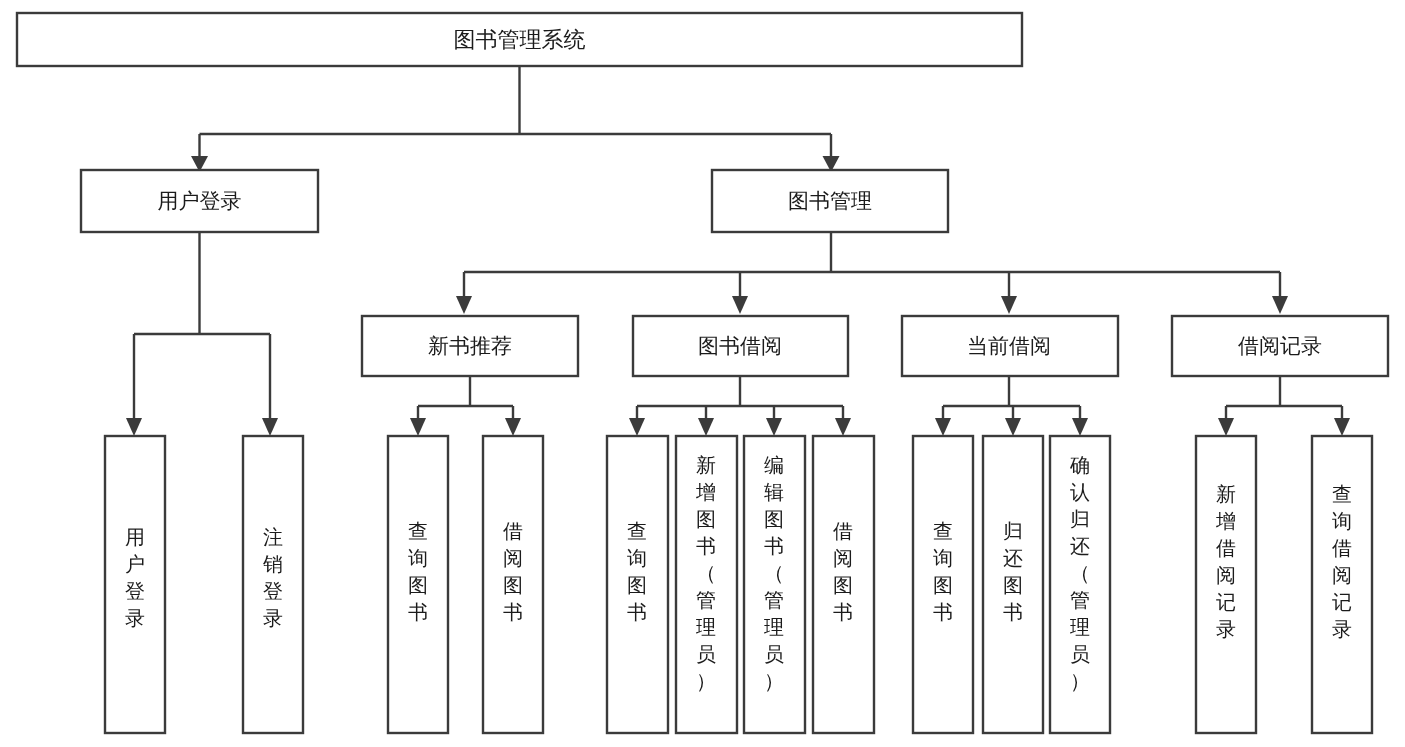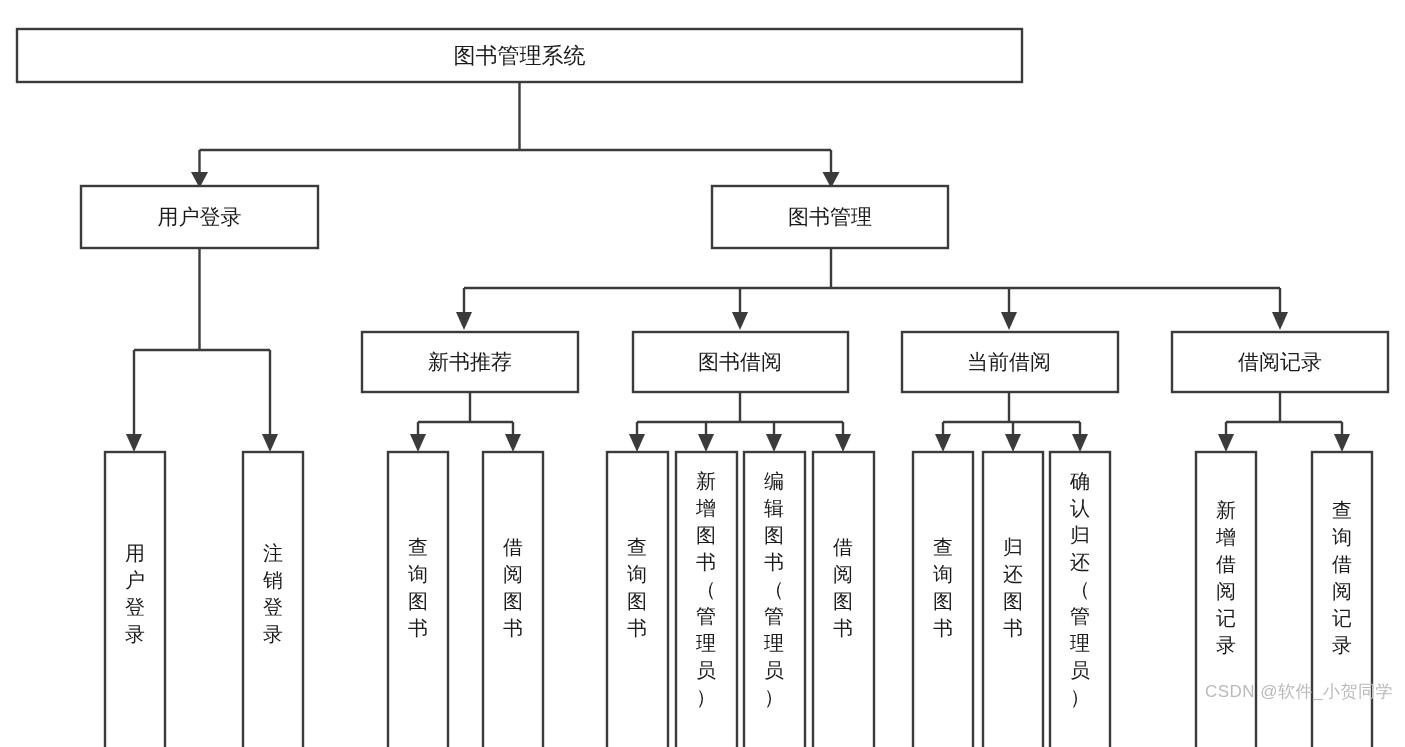--- a/index.html
+++ b/index.html
@@ -10,21 +10,21 @@
   body {
     width: 1405px;
     height: 747px;
     font-family: "Liberation Sans", "DejaVu Sans", sans-serif;
     overflow: hidden;
     position: relative;
   }
   #diagram-root {
     position: absolute;
     left: 0;
-    top: 16px;
+    top: 0;
     width: 1405px;
     height: 693px;
   }
   svg.flow {
     display: block;
     width: 1405px;
     height: 747px;
   }
   .node-rect {
     fill: #ffffff;
@@ -245,14 +245,13 @@
       <text class="vlabel" x="1226" y="500.5"><tspan x="1226" y="500.5">新</tspan><tspan x="1226" y="527.5">增</tspan><tspan x="1226" y="554.5">借</tspan><tspan x="1226" y="581.5">阅</tspan><tspan x="1226" y="608.5">记</tspan><tspan x="1226" y="635.5">录</tspan></text>
     </g>
 
     <g>
       <rect class="node-rect" x="1312" y="436" width="60" height="297"></rect>
       <text class="vlabel" x="1342" y="500.5"><tspan x="1342" y="500.5">查</tspan><tspan x="1342" y="527.5">询</tspan><tspan x="1342" y="554.5">借</tspan><tspan x="1342" y="581.5">阅</tspan><tspan x="1342" y="608.5">记</tspan><tspan x="1342" y="635.5">录</tspan></text>
     </g>
 
   </svg>
 
-  <div class="watermark">CSDN @软件_小贺同学</div>
 </div>
 
 </body></html>

